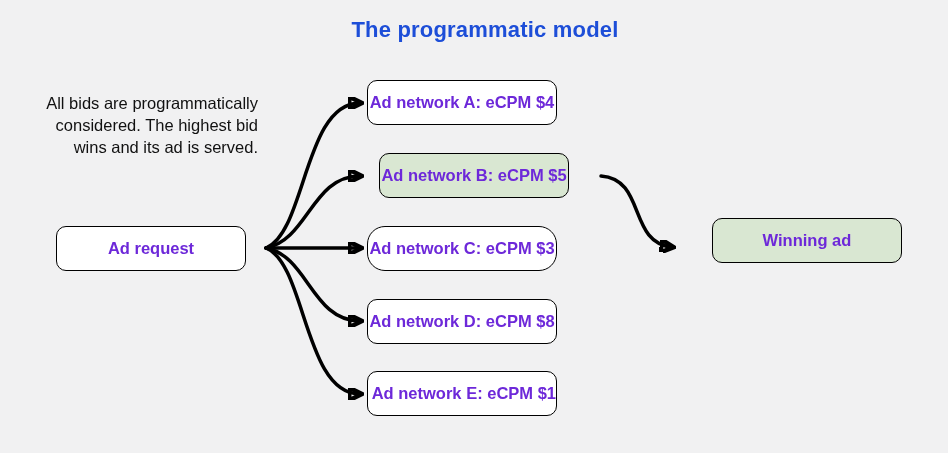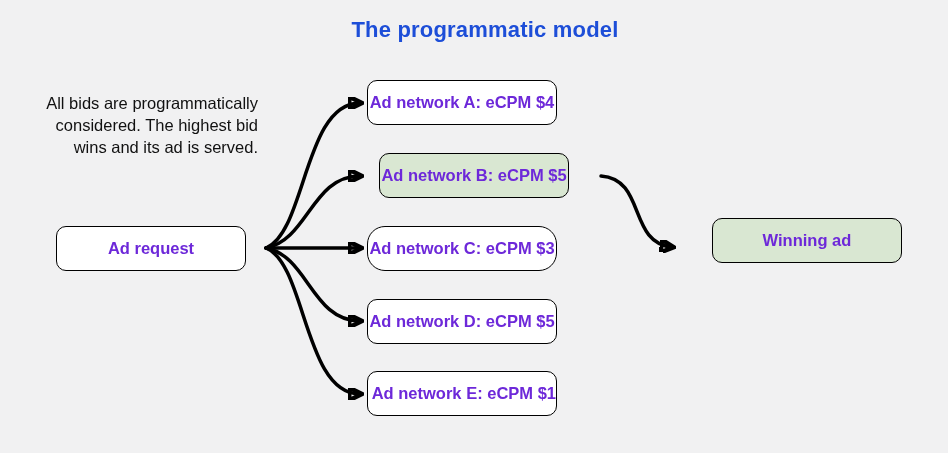--- a/index.html
+++ b/index.html
@@ -114,21 +114,21 @@
 
   <div class="node green pos-net-b">
     <span>Ad network B: eCPM $5</span>
   </div>
 
   <div class="node pos-net-c">
     <span>Ad network C: eCPM $3</span>
   </div>
 
   <div class="node pos-net-d">
-    <span>Ad network D: eCPM $5</span>
+    <span>Ad network D: eCPM $8</span>
   </div>
 
   <div class="node pos-net-e">
     <span>Ad network E: eCPM $1</span>
   </div>
 
   <div class="node green pos-winning">
     <span>Winning ad</span>
   </div>
 

